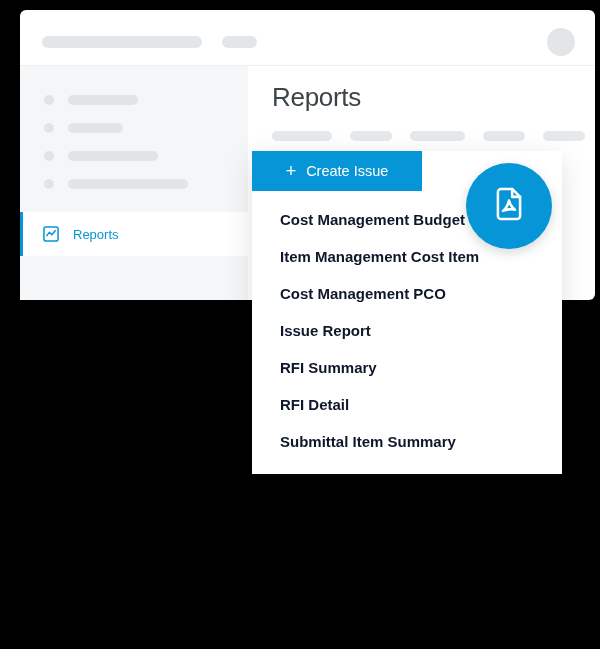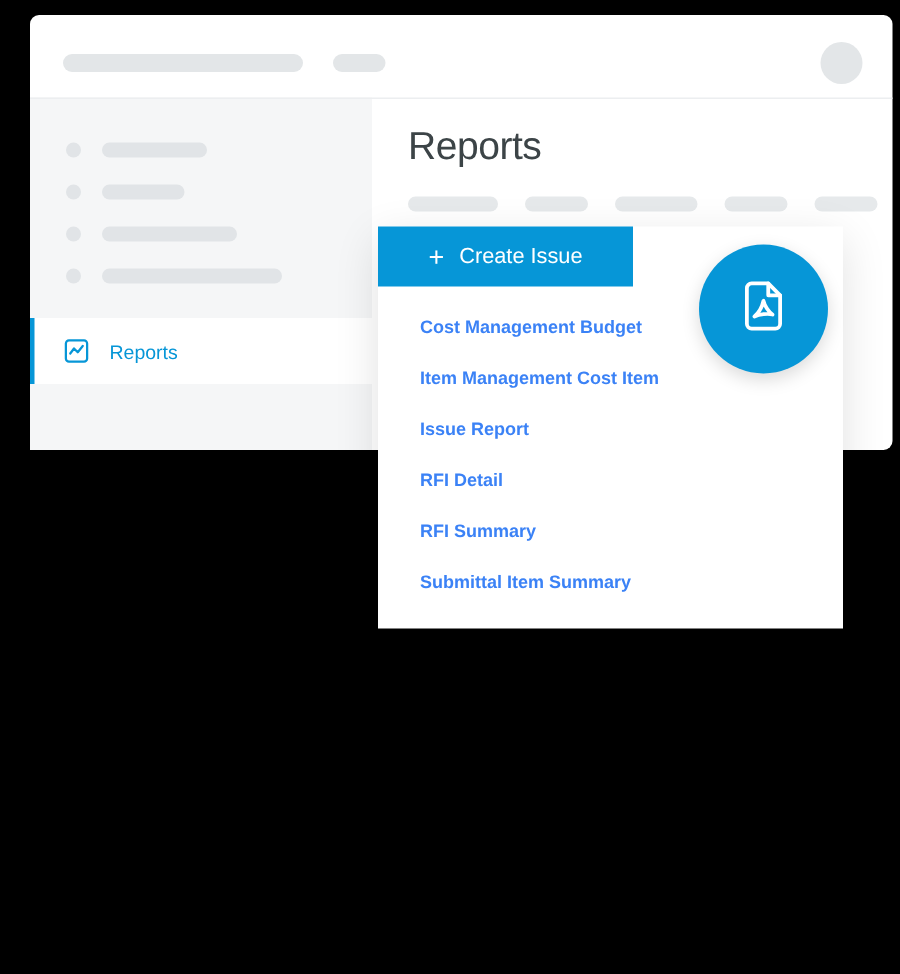--- a/index.html
+++ b/index.html
@@ -146,23 +146,23 @@
     .create-btn .plus {
       font-size: 18px;
       font-weight: 300;
       line-height: 1;
     }
     .dropdown-list {
       padding: 10px 0 14px 0;
     }
     .dropdown-item {
       padding: 10px 28px;
-      font-size: 12px;
+      font-size: 15px;
       font-weight: 600;
-      color: #3b82f6;
+      color: #0f172a;
       cursor: pointer;
     }
     .fab {
       position: absolute;
       left: 466px;
       top: 163px;
       width: 86px;
       height: 86px;
       border-radius: 50%;
       background: #0696d7;
@@ -227,23 +227,24 @@
 </div>
 
 <div class="dropdown">
   <button class="create-btn">
     <span class="plus">+</span>
     <span>Create Issue</span>
   </button>
   <div class="dropdown-list">
     <div class="dropdown-item">Cost Management Budget</div>
     <div class="dropdown-item">Item Management Cost Item</div>
+    <div class="dropdown-item">Cost Management PCO</div>
     <div class="dropdown-item">Issue Report</div>
+    <div class="dropdown-item">RFI Summary</div>
     <div class="dropdown-item">RFI Detail</div>
-    <div class="dropdown-item">RFI Summary</div>
     <div class="dropdown-item">Submittal Item Summary</div>
   </div>
 </div>
 
 <div class="fab">
   <span>
     <svg width="38" height="38" viewBox="0 0 24 24" fill="none" stroke="#fff" stroke-width="1.6" stroke-linecap="round" stroke-linejoin="round">
       <path d="M14 2.5 H7 a2 2 0 0 0 -2 2 V19.5 a2 2 0 0 0 2 2 H17 a2 2 0 0 0 2 -2 V7.5 z"></path>
       <path d="M14 2.5 V7.5 H19"></path>
       <path d="M12 9.8 C 11.6 11.6 10.4 14.6 8.2 16.4 C 10.2 15.4 14 15 15.8 15.6 C 14.2 14.6 12.4 11.8 12 9.8 z"></path>

